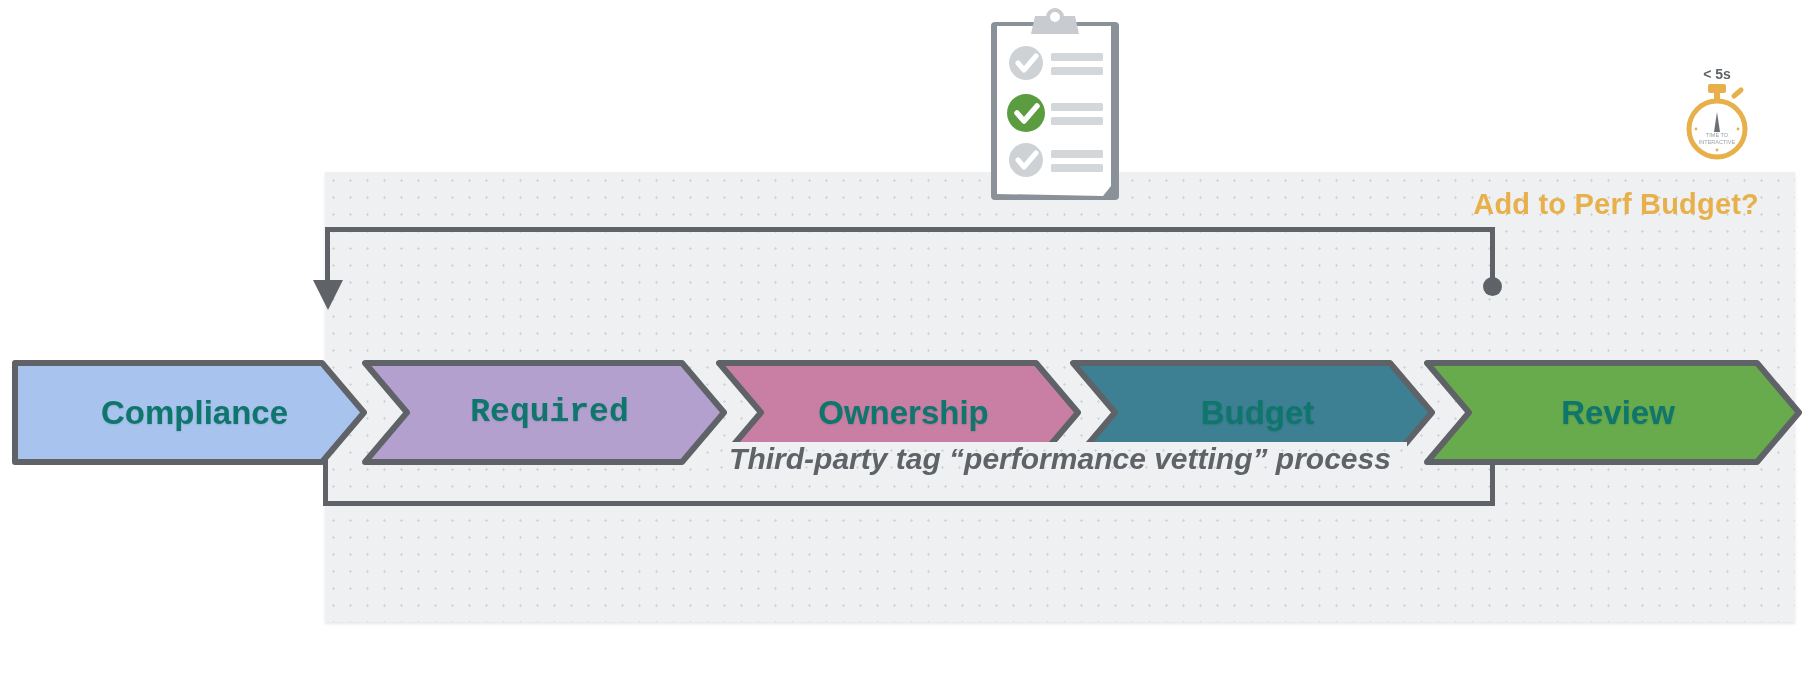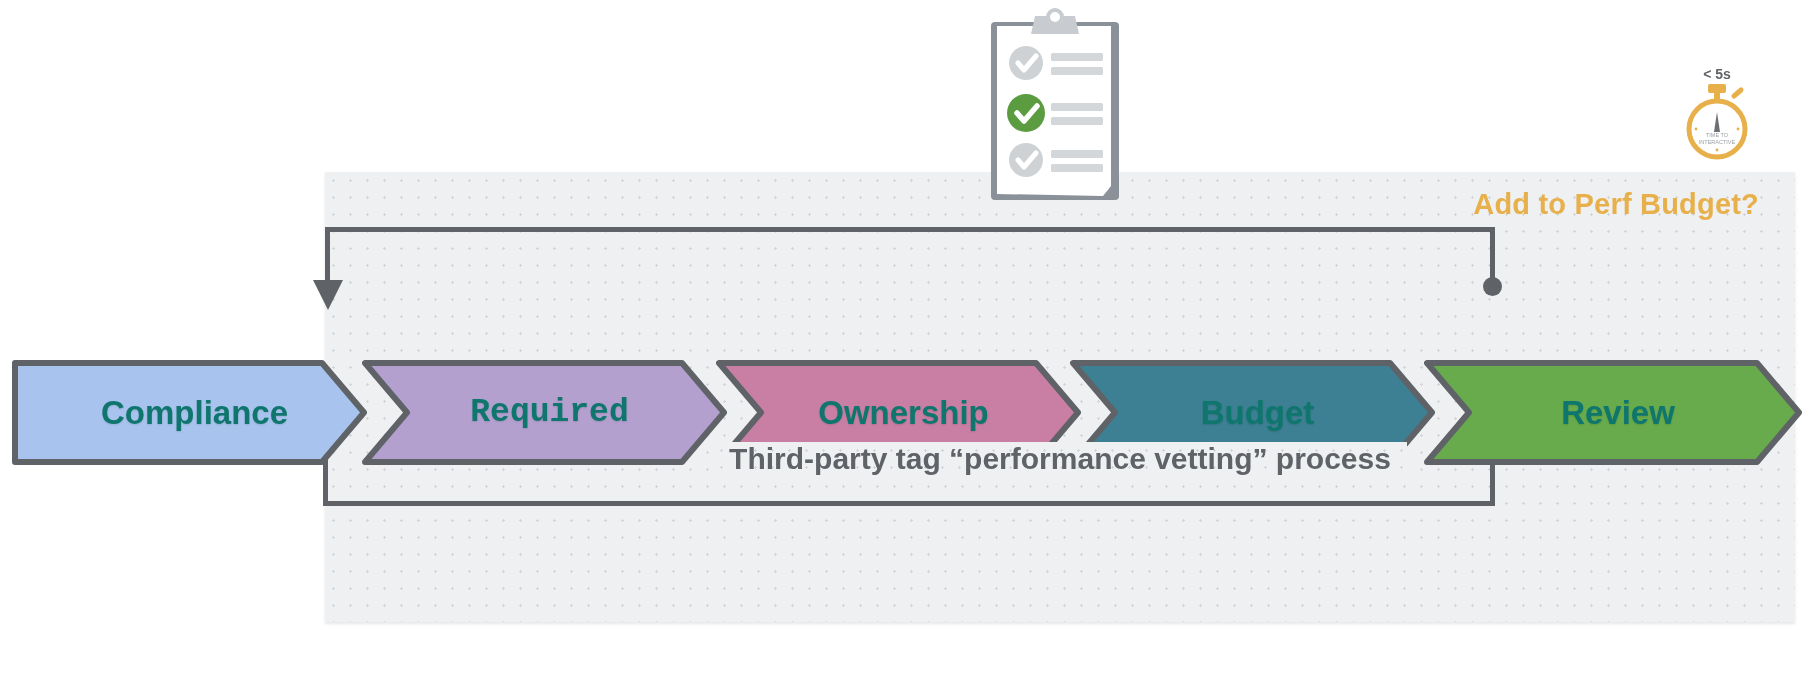--- a/index.html
+++ b/index.html
@@ -12,21 +12,21 @@
     background-image:radial-gradient(#d2d6da 1.1px, transparent 1.2px);
     background-size:17px 17px;
     box-shadow:0 2px 3px rgba(0,0,0,.10);}
 
   
   #perf-label{position:absolute;right:36px;top:16px;color:#e8b04b;
     font-size:29px;font-weight:bold;letter-spacing:.2px;white-space:nowrap;}
 
   
   #loop-title{position:absolute;left:0;right:0;top:270px;text-align:center;
-    font-size:30px;font-weight:bold;color:#5f6368;z-index:6;}
+    font-size:30px;font-weight:bold;color:#5f6368;z-index:6;font-style:italic;}
   #loop-title span{background:#eef0f2;padding:0 16px;
     background-image:radial-gradient(#d2d6da 1.1px, transparent 1.2px);
     background-size:17px 17px;}
 
   
   .conn{position:absolute;z-index:3;}
   .hline{background:#5f6368;height:5px;}
   .vline{background:#5f6368;width:5px;}
   .dot{position:absolute;width:19px;height:19px;border-radius:50%;
        background:#5f6368;z-index:4;}

